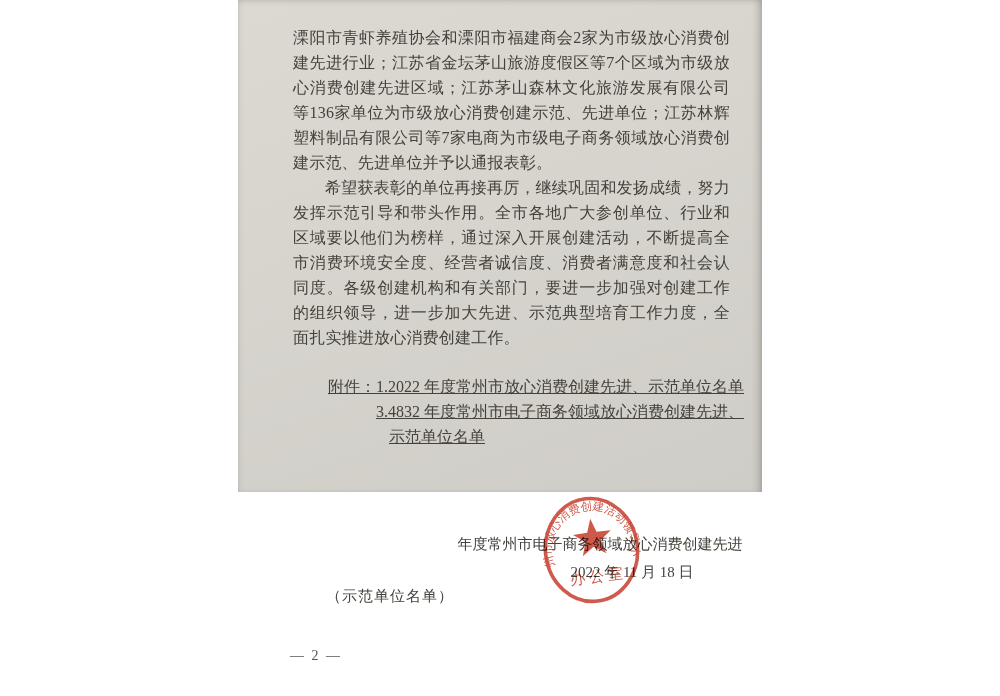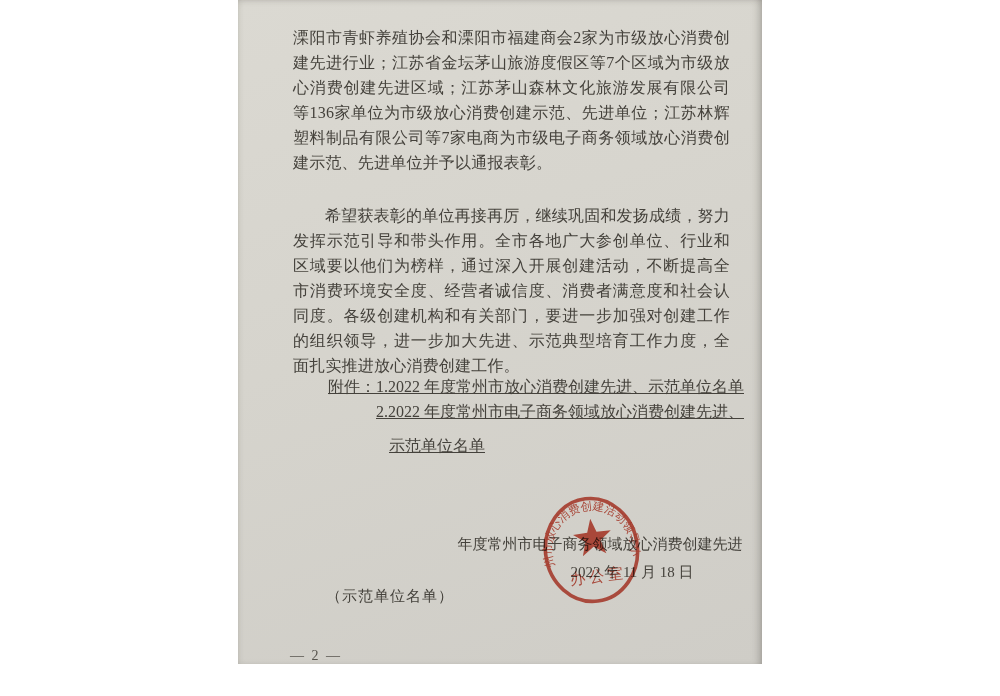--- a/index.html
+++ b/index.html
@@ -10,50 +10,50 @@
     overflow: hidden;
   }
   .photo-bg {
     position: relative;
     width: 1000px; height: 696px;
     background: #ffffff;
   }
   .paper {
     position: absolute;
     left: 238px; top: 0;
-    width: 524px; height: 664px;
+    width: 524px; height: 492px;
     background: linear-gradient(160deg, #dbd9d2 0%, #d6d4cd 45%, #cfcdc7 100%);
     box-shadow: inset -7px 0 9px -5px rgba(60,58,52,0.35),
                 inset 4px 0 7px -5px rgba(60,58,52,0.22),
                 inset 0 5px 8px -6px rgba(60,58,52,0.18);
   }
   .body-text {
     position: absolute;
     left: 55px; top: 25px;
     width: 437px;
     font-size: 16px;
     line-height: 25px;
     color: #45423c;
     text-align: justify;
     letter-spacing: 0.2px;
   }
-  .para-indent { text-indent: 32px; margin-top: 28px; }
+  .para-indent { text-indent: 32px; }
   .attachments {
     position: absolute;
     left: 90px; top: 374px;
     width: 420px;
     font-size: 16px;
     line-height: 25px;
     color: #45423c;
     display: flex;
     align-items: flex-start;
   }
   .att-label { white-space: nowrap; text-decoration: underline; }
   .att-items { display: flex; flex-direction: column; text-decoration: underline; }
-  .att-cont { padding-left: 13px; margin-top: 9px; }
+  .att-cont { padding-left: 13px; }
   .issuer {
     position: absolute;
     left: 217px; top: 532px;
     width: 290px;
     font-size: 15px;
     line-height: 25px;
     color: #45423c;
     text-align: center;
     white-space: nowrap;
   }
@@ -103,21 +103,21 @@
 
     <div class="body-text">
       <p>溧阳市青虾养殖协会和溧阳市福建商会2家为市级放心消费创建先进行业；江苏省金坛茅山旅游度假区等7个区域为市级放心消费创建先进区域；江苏茅山森林文化旅游发展有限公司等136家单位为市级放心消费创建示范、先进单位；江苏林辉塑料制品有限公司等7家电商为市级电子商务领域放心消费创建示范、先进单位并予以通报表彰。</p>
       <p class="para-indent">希望获表彰的单位再接再厉，继续巩固和发扬成绩，努力发挥示范引导和带头作用。全市各地广大参创单位、行业和区域要以他们为榜样，通过深入开展创建活动，不断提高全市消费环境安全度、经营者诚信度、消费者满意度和社会认同度。各级创建机构和有关部门，要进一步加强对创建工作的组织领导，进一步加大先进、示范典型培育工作力度，全面扎实推进放心消费创建工作。</p>
     </div>
 
     <div class="attachments">
       <span class="att-label">附件：</span>
       <span class="att-items">
         <span>1.2022 年度常州市放心消费创建先进、示范单位名单</span>
-        <span>2.2022 年度常州市电子商务领域放心消费创建先进、</span>
+        <span>3.4832 年度常州市电子商务领域放心消费创建先进、</span>
         <span class="att-cont">示范单位名单</span>
       </span>
     </div>
 
     <div class="issuer">年度常州市电子商务领域放心消费创建先进</div>
     <div class="sign-date">2022 年 11 月 18 日</div>
     <div class="disclosure">（示范单位名单）</div>
     <div class="page-number">— 2 —</div>
 
     <svg class="seal" viewBox="0 0 160 160" aria-hidden="true">

